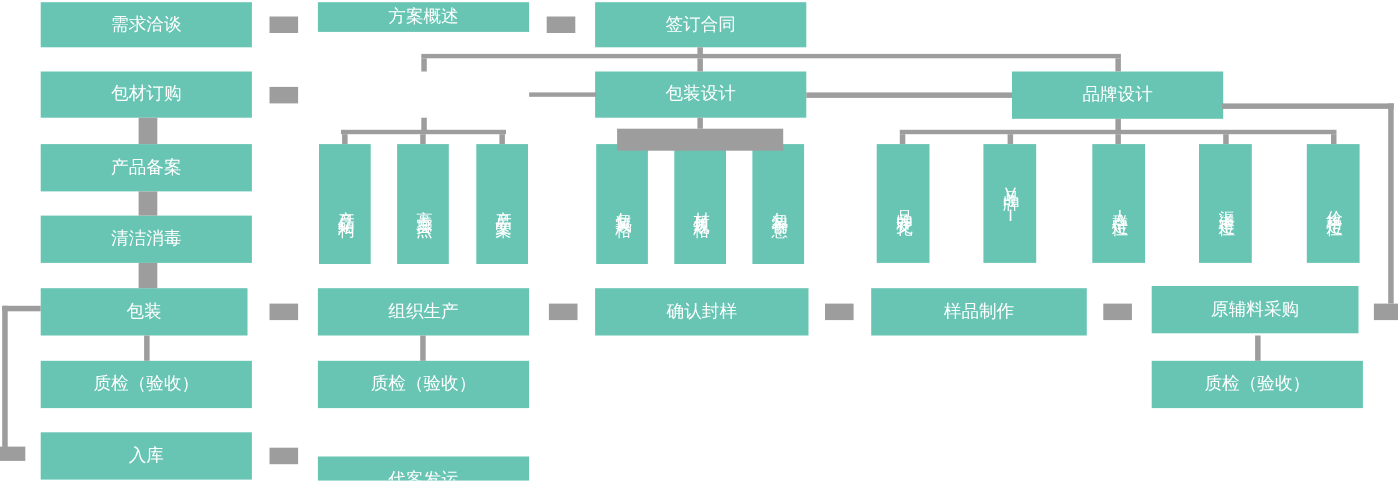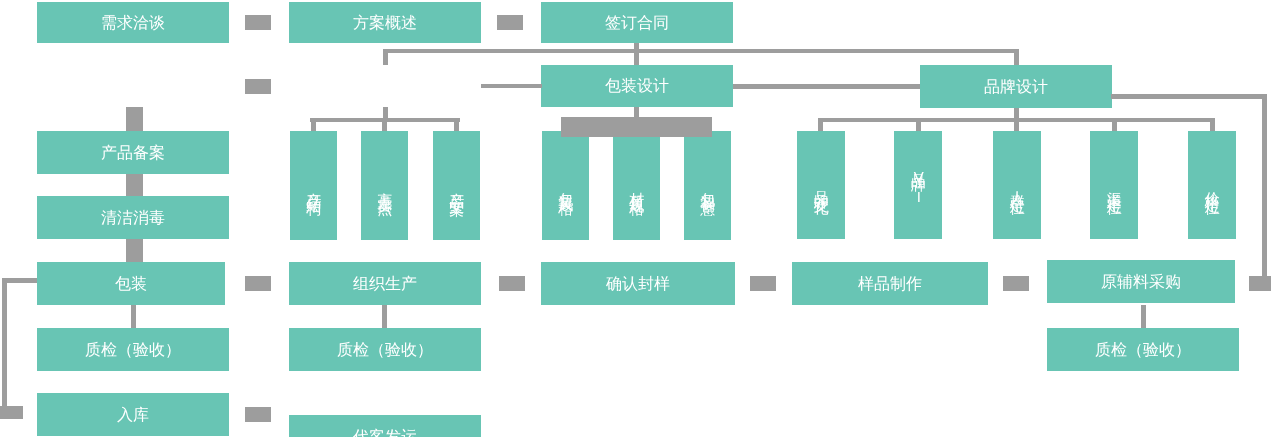--- a/index.html
+++ b/index.html
@@ -30,23 +30,24 @@
     position:absolute;
     background:#9d9d9d;
   }
 </style>
 </head>
 <body>
 
 <div class="stage">
 
   <div class="node" style="left:37px;top:2px;width:192px;height:41px">需求洽谈</div>
-  <div class="node" style="left:289px;top:2px;width:192px;height:41px">方案概述</div>
+  <div class="node" style="left:289px;top:2px;width:192px;height:27px">方案概述</div>
   <div class="node" style="left:541px;top:2px;width:192px;height:41px">签订合同</div>
 
+  <div class="node" style="left:37px;top:65px;width:192px;height:42px">包材订购</div>
   <div class="node" style="left:920px;top:65px;width:192px;height:43px">品牌设计</div>
   <div class="node" style="left:541px;top:65px;width:192px;height:42px">包装设计</div>
 
   <div class="node" style="left:37px;top:131px;width:192px;height:43px">产品备案</div>
   <div class="node" style="left:37px;top:196px;width:192px;height:43px">清洁消毒</div>
   <div class="node" style="left:37px;top:262px;width:188px;height:43px">包装</div>
   <div class="node" style="left:37px;top:328px;width:192px;height:43px">质检（验收）</div>
   <div class="node" style="left:37px;top:393px;width:192px;height:43px">入库</div>
 
   <div class="node" style="left:289px;top:262px;width:192px;height:43px">组织生产</div>

